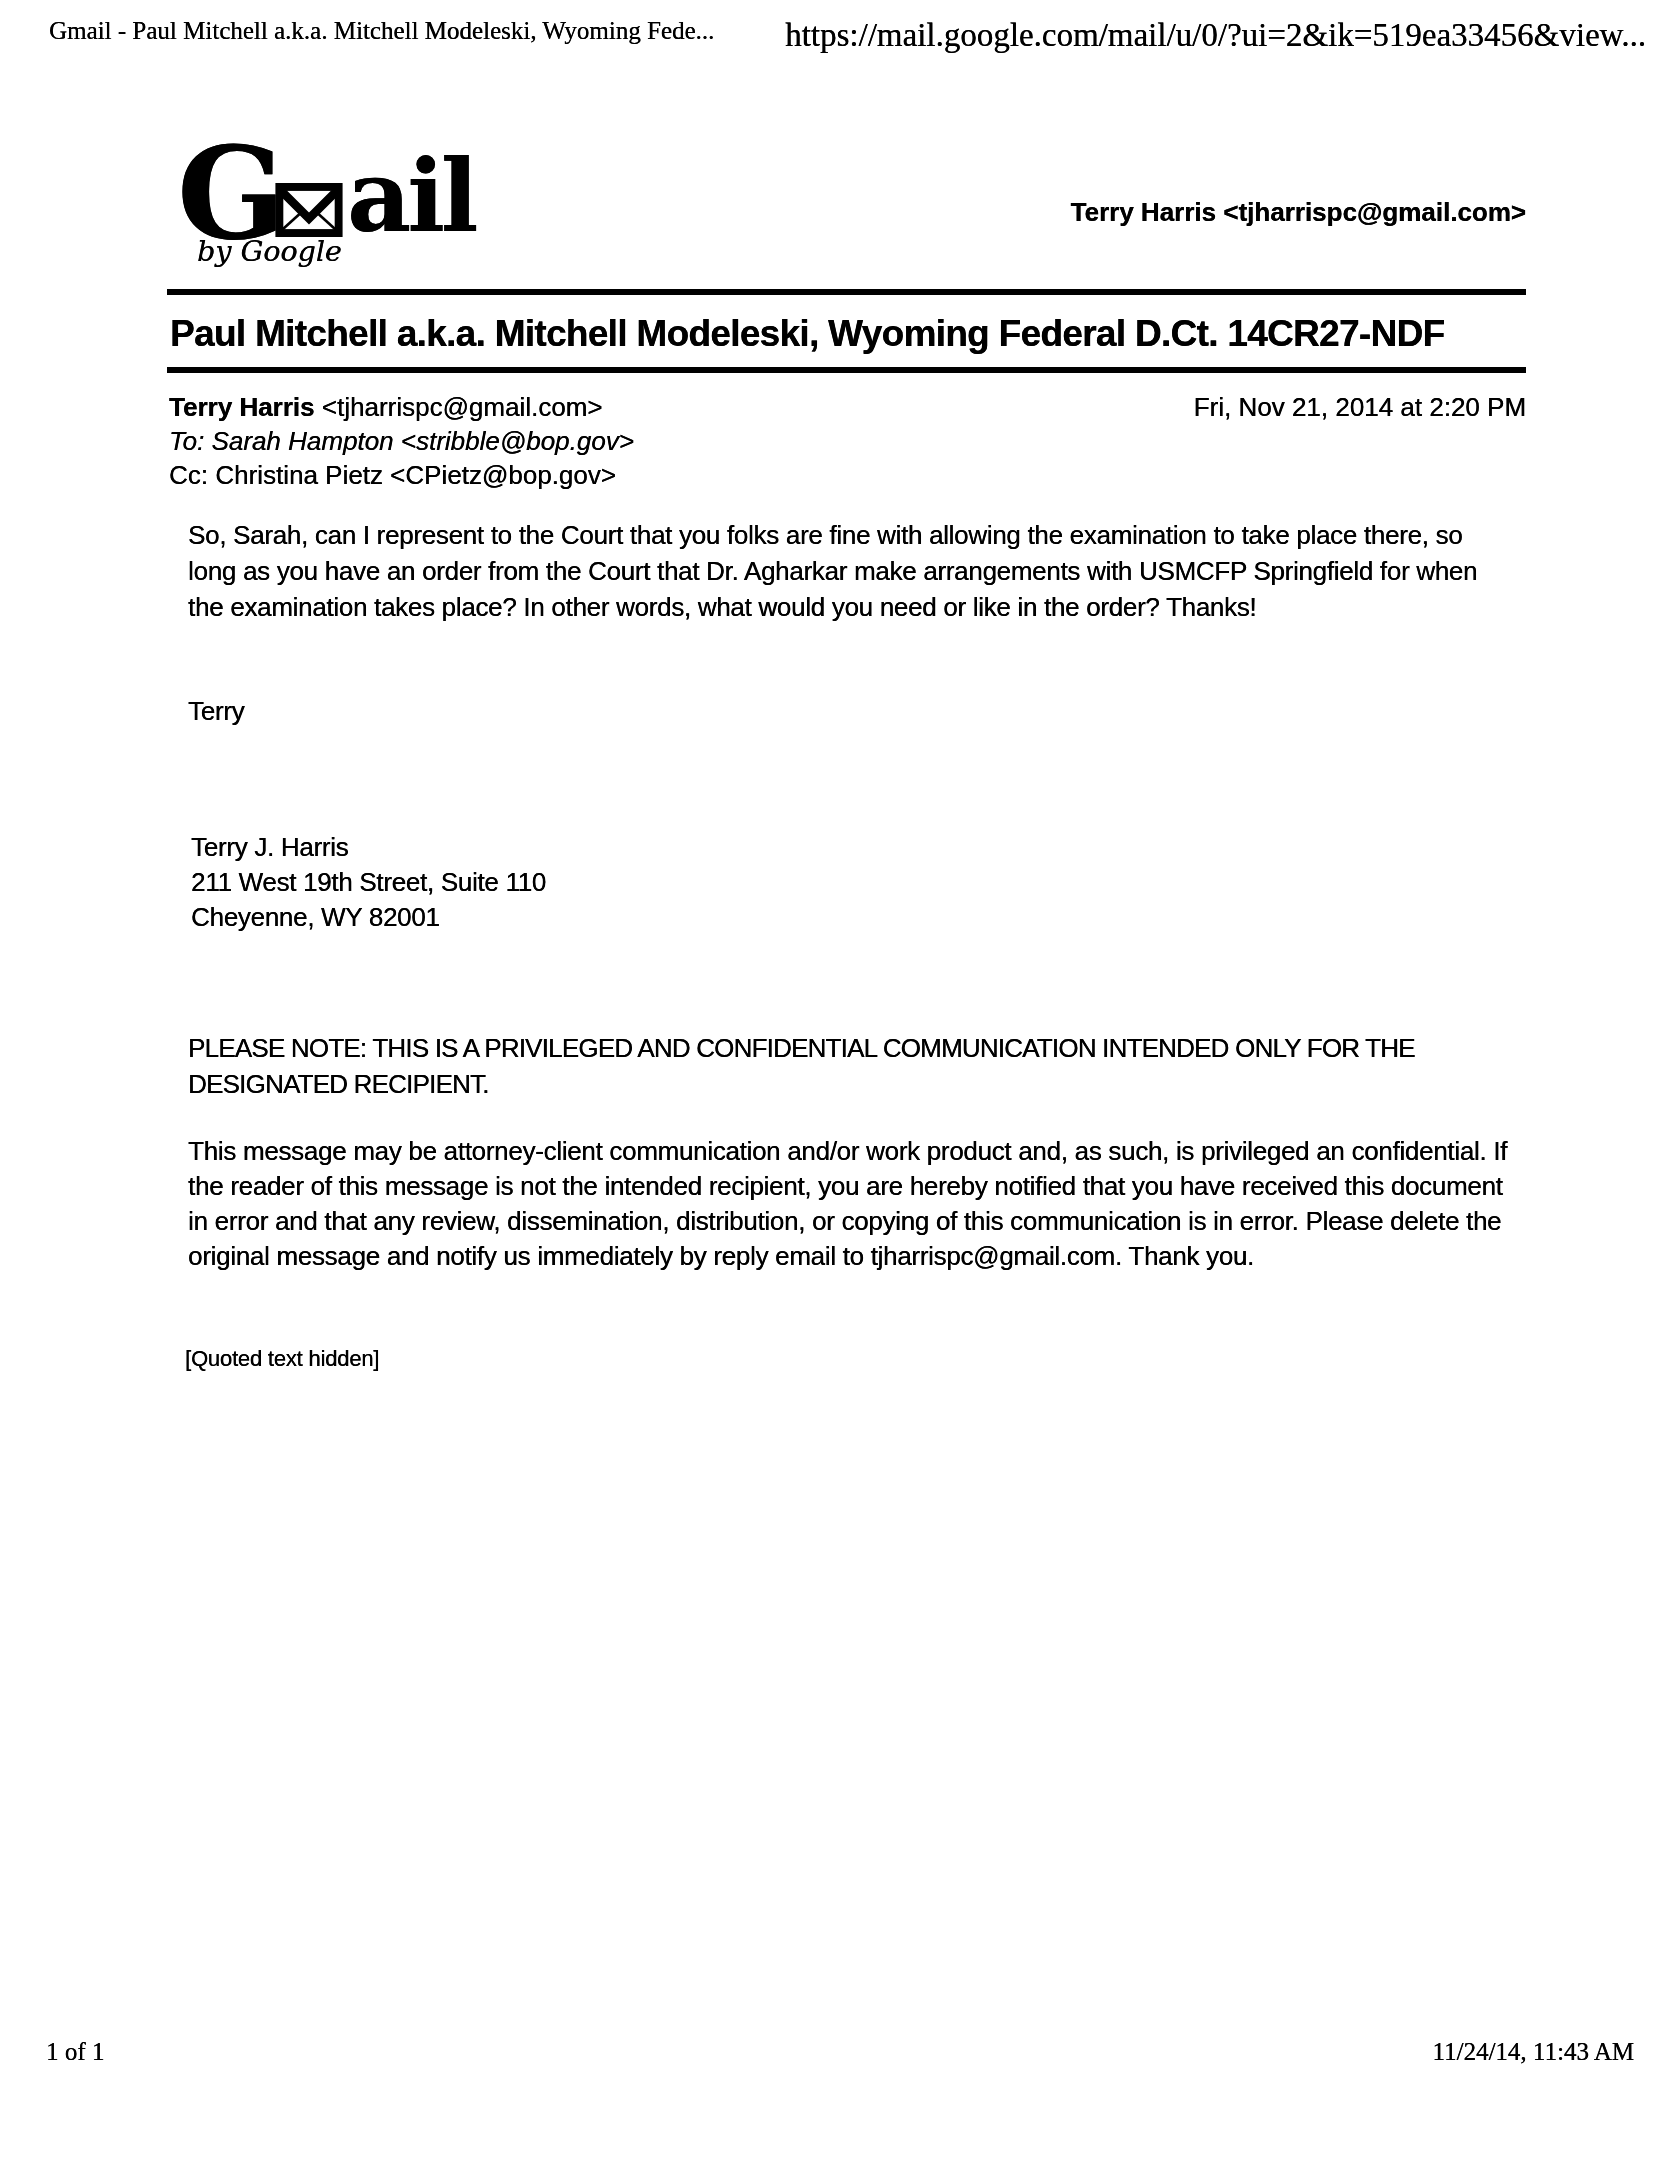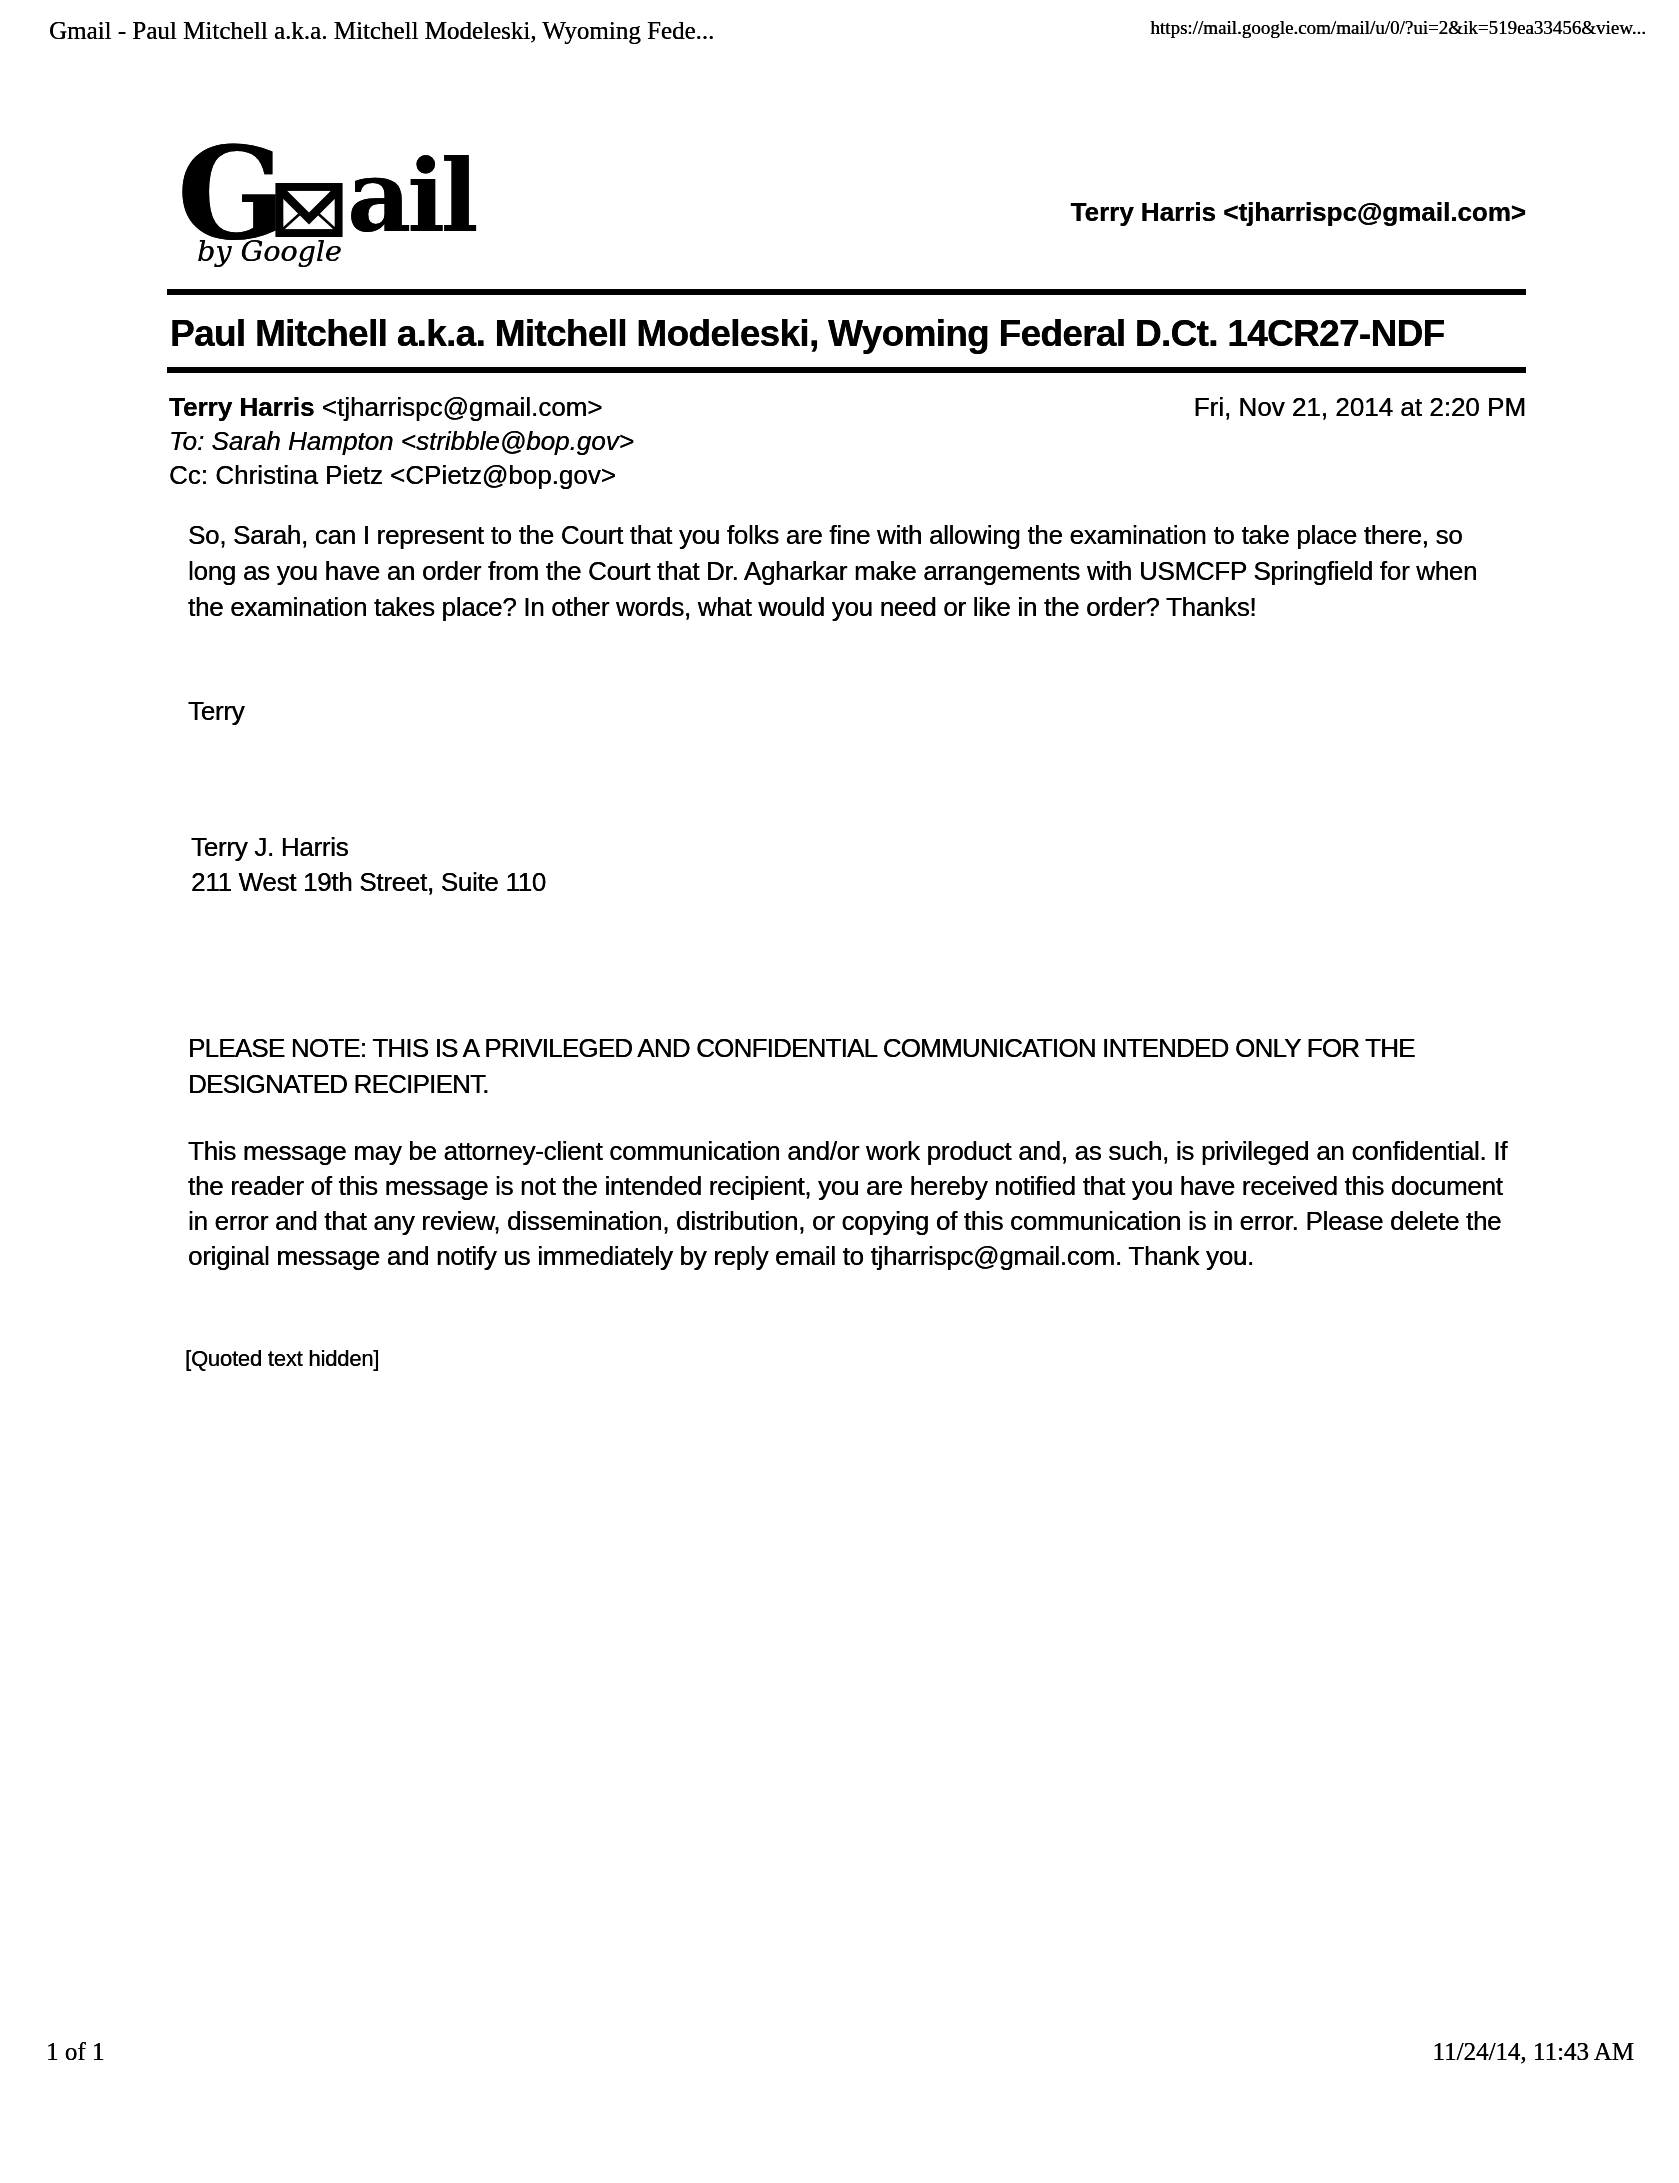--- a/index.html
+++ b/index.html
@@ -10,21 +10,21 @@
     font-family: "Liberation Sans", sans-serif;
     position: relative;
     overflow: hidden;
     text-shadow: 0.3px 0 currentColor; 
   }
   .abs { position: absolute; }
   .serif { font-family: "Liberation Serif", serif; }
 
   
   .print-header-left  { top: 17px; left: 49px;  font-size: 25px; }
-  .print-header-right { top: 17px; right: 34px; font-size: 19px; }
+  .print-header-right { top: 17px; right: 34px; font-size: 33px; }
   .print-footer-left  { top: 2038px; left: 46px;  font-size: 25px; text-align: right; }
   .print-footer-right { top: 2038px; right: 46px; font-size: 25px; text-align: center; }
 
   
   .logo-wrap { left: 0; top: 0; width: 596px; height: 291px; }
   .logo-g {
     left: 177px; top: 130px;
     font-family: "DejaVu Serif", serif;
     font-size: 127px; line-height: 1; font-weight: bold;
   }
@@ -104,20 +104,21 @@
 <div class="abs hdr hdr-to">To: Sarah Hampton &lt;stribble@bop.gov&gt;</div>
 <div class="abs hdr hdr-cc">Cc: Christina Pietz &lt;CPietz@bop.gov&gt;</div>
 
 <div class="abs body-text para-1">So, Sarah, can I represent to the Court that you folks are fine with allowing the examination to take place there, so long as you have an order from the Court that Dr. Agharkar make arrangements with USMCFP Springfield for when the examination takes place? In other words, what would you need or like in the order? Thanks!</div>
 
 <div class="abs body-text signoff">Terry</div>
 
 <div class="abs body-text signature">
   <div class="sig-line">Terry J. Harris</div>
   <div class="sig-line">211 West 19th Street, Suite 110</div>
+  <div class="sig-line">Cheyenne, WY 82001</div>
 </div>
 
 <div class="abs body-text notice">PLEASE NOTE: THIS IS A PRIVILEGED AND CONFIDENTIAL COMMUNICATION INTENDED ONLY FOR THE DESIGNATED RECIPIENT.</div>
 
 <div class="abs body-text disclaimer">This message may be attorney-client communication and/or work product and, as such, is privileged an confidential.  If the reader of this message is not the intended recipient, you are hereby notified that you have received this document in error and that any review, dissemination, distribution, or copying of this communication is in error.  Please delete the original message and notify us immediately by reply email to tjharrispc@gmail.com.  Thank you.</div>
 
 <div class="abs quoted">[Quoted text hidden]</div>
 
 <div class="abs serif print-footer-left">1 of 1</div>
 <div class="abs serif print-footer-right">11/24/14, 11:43 AM</div>

